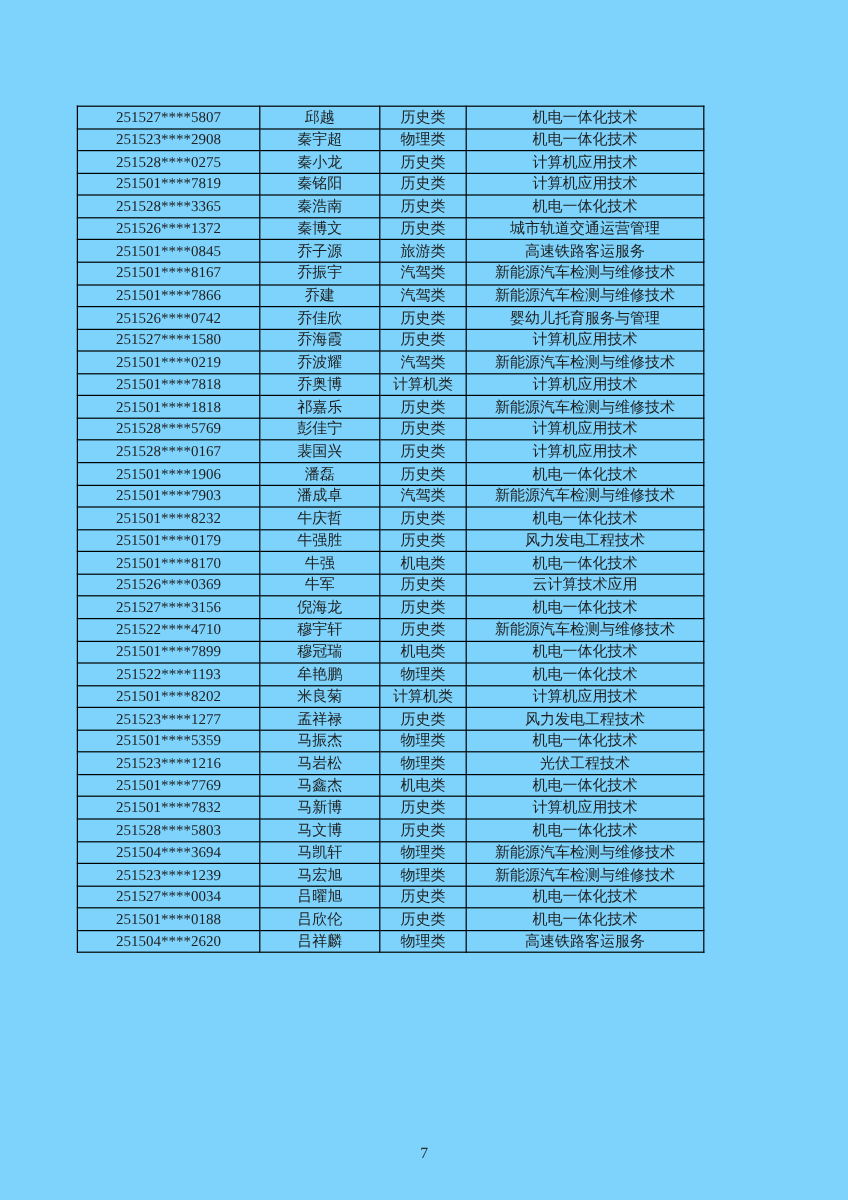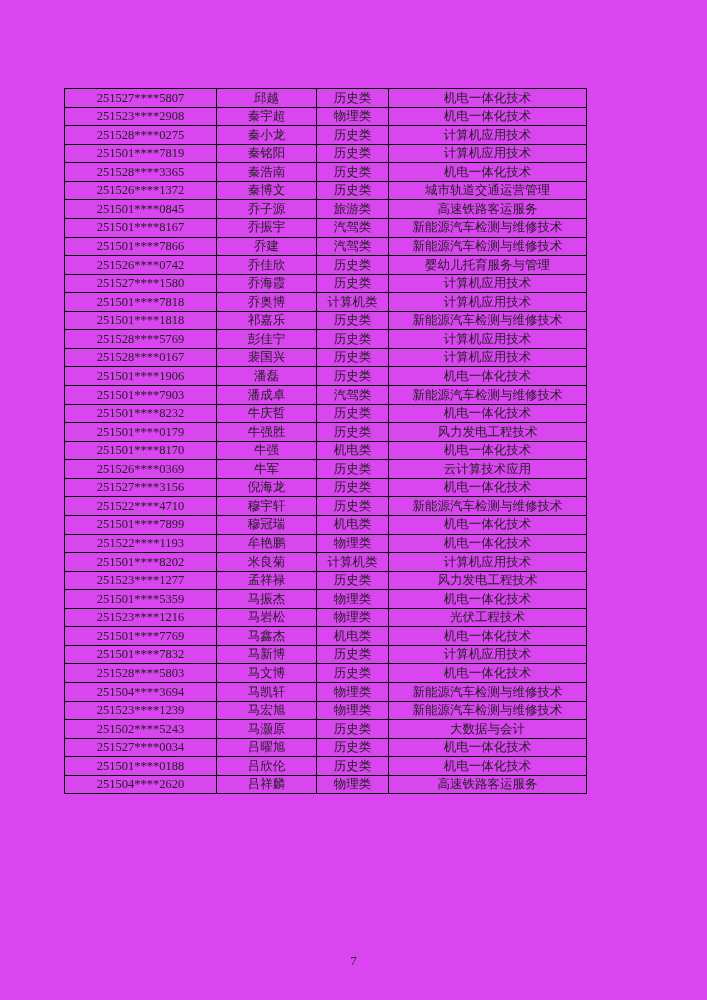--- a/index.html
+++ b/index.html
@@ -4,21 +4,21 @@
 <style>
   html, body {
     margin: 0;
     padding: 0;
     background: #ffffff;
   }
   .page {
     position: relative;
     width: 707px;
     height: 1000px;
-    background: #d946ef;
+    background: #7dd3fc;
     font-family: "Liberation Serif", "DejaVu Serif", serif;
     overflow: hidden;
   }
   table.roster {
     position: absolute;
     left: 64px;
     top: 88px;
     width: 522px;
     border-collapse: collapse;
     table-layout: fixed;
@@ -122,20 +122,26 @@
           <td>历史类</td>
           <td>婴幼儿托育服务与管理</td>
         </tr>
         <tr>
           <td>251527****1580</td>
           <td>乔海霞</td>
           <td>历史类</td>
           <td>计算机应用技术</td>
         </tr>
         <tr>
+          <td>251501****0219</td>
+          <td>乔波耀</td>
+          <td>汽驾类</td>
+          <td>新能源汽车检测与维修技术</td>
+        </tr>
+        <tr>
           <td>251501****7818</td>
           <td>乔奥博</td>
           <td>计算机类</td>
           <td>计算机应用技术</td>
         </tr>
         <tr>
           <td>251501****1818</td>
           <td>祁嘉乐</td>
           <td>历史类</td>
           <td>新能源汽车检测与维修技术</td>
@@ -258,26 +264,20 @@
           <td>251504****3694</td>
           <td>马凯轩</td>
           <td>物理类</td>
           <td>新能源汽车检测与维修技术</td>
         </tr>
         <tr>
           <td>251523****1239</td>
           <td>马宏旭</td>
           <td>物理类</td>
           <td>新能源汽车检测与维修技术</td>
-        </tr>
-        <tr>
-          <td>251502****5243</td>
-          <td>马灏原</td>
-          <td>历史类</td>
-          <td>大数据与会计</td>
         </tr>
         <tr>
           <td>251527****0034</td>
           <td>吕曜旭</td>
           <td>历史类</td>
           <td>机电一体化技术</td>
         </tr>
         <tr>
           <td>251501****0188</td>
           <td>吕欣伦</td>

